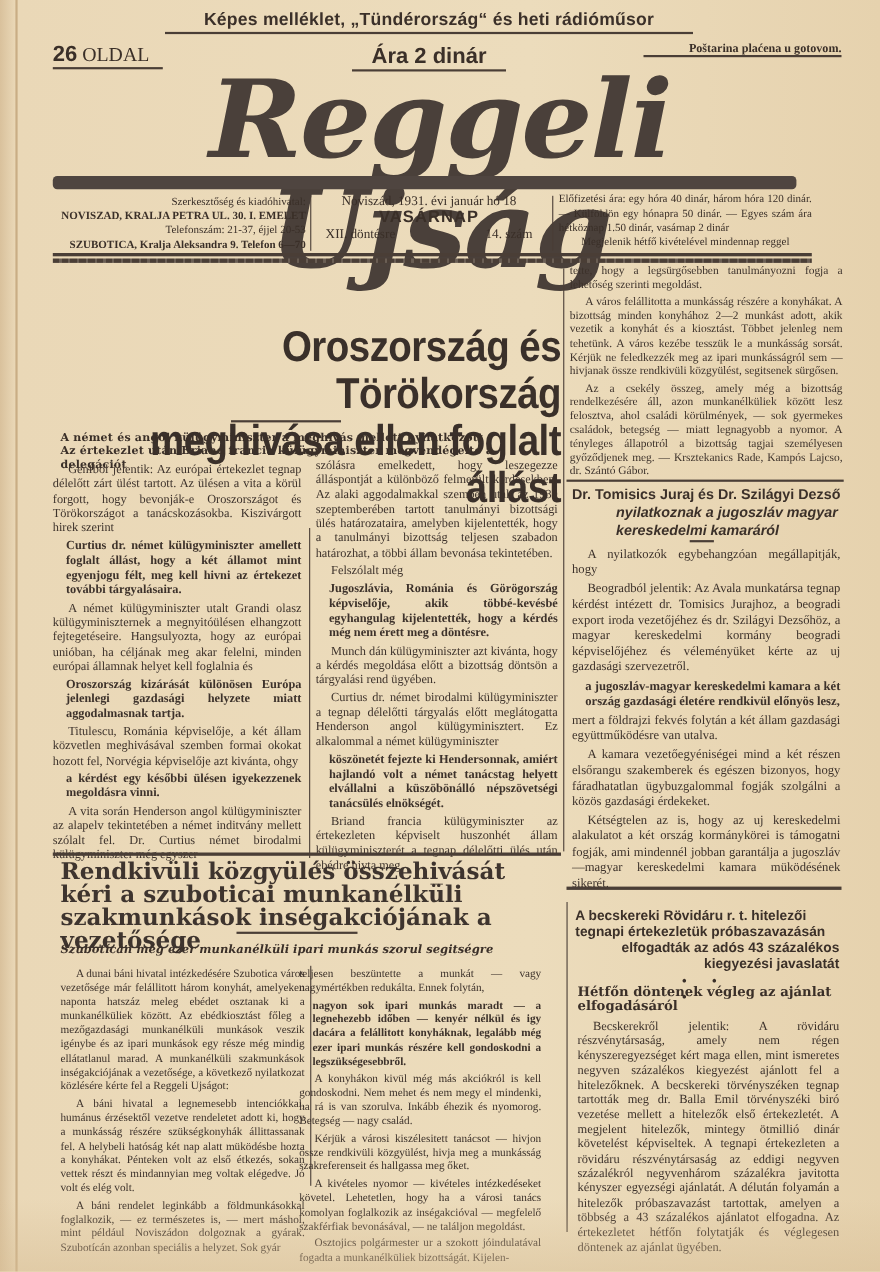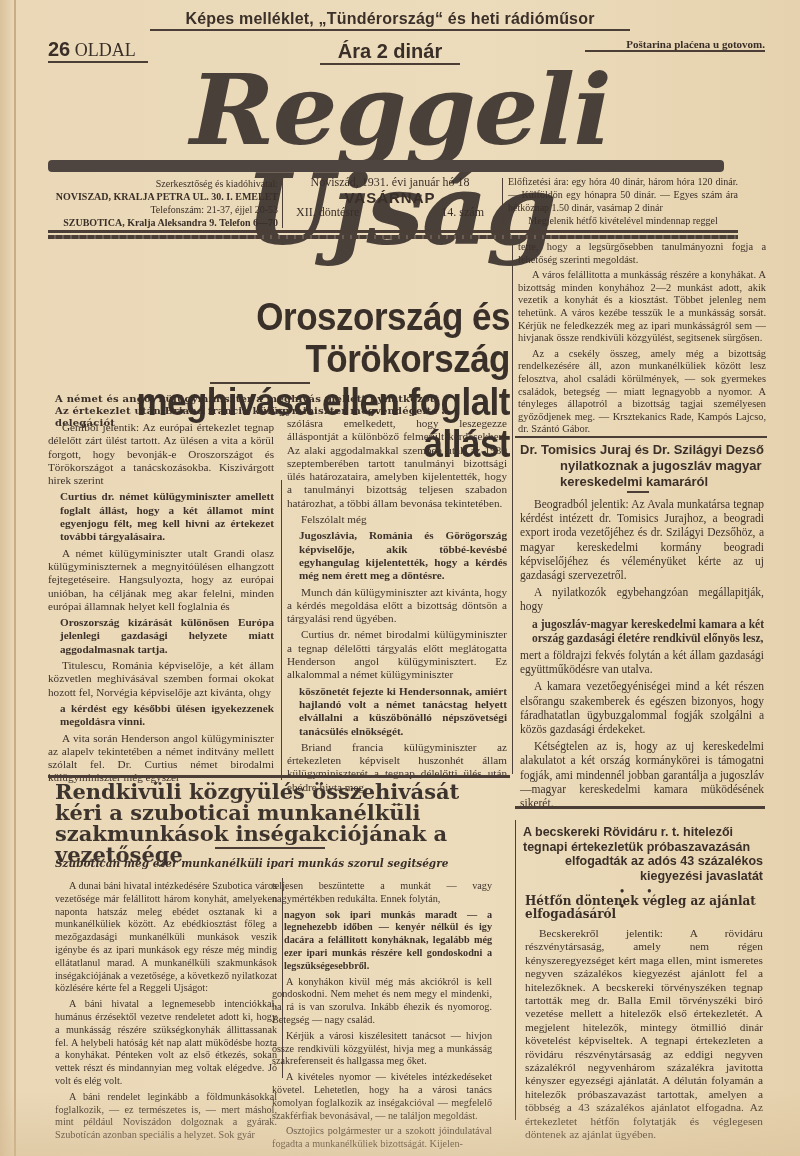--- a/index.html
+++ b/index.html
@@ -34,21 +34,21 @@
   .sub1{left:55px;top:393px;width:450px;font-family:"DejaVu Serif",serif;font-weight:bold;font-size:10px;line-height:12px;letter-spacing:.2px;}
   .vdiv1{left:512px;top:244px;width:1px;height:530px;background:#4a3e36;}
   .vrule-mid{left:281px;top:480px;width:1px;height:300px;background:#4a3e36;}
   .art1-rule{left:48px;top:775px;width:462px;height:3px;background:#4a3e36;}
   .h2{left:55px;top:781px;width:455px;font-family:"DejaVu Serif",serif;font-weight:bold;font-size:21px;line-height:21px;color:#3e342e;}
   .h2-rule{left:215px;top:847px;width:110px;height:2px;background:#4a3e36;}
   .sub2{left:55px;top:857px;width:450px;font-family:"DejaVu Serif",serif;font-weight:bold;font-size:10.5px;font-style:italic;}
   .vrule2{left:282px;top:878px;width:1px;height:200px;background:#4a3e36;}
   .side-rule1{left:515px;top:436px;width:252px;height:2px;background:#4a3e36;}
   .h3{left:520px;top:442px;width:245px;font-family:"Liberation Sans",sans-serif;font-weight:bold;font-size:13px;line-height:16px;color:#3b3029;}
-  .h3 .l2{padding-left:40px;display:block;}
+  .h3 .l2{padding-left:40px;display:block;font-style:italic;}
   .h3-rule{left:627px;top:491px;width:22px;height:2px;background:#4a3e36;}
   .side-rule2{left:515px;top:806px;width:250px;height:3px;background:#4a3e36;}
   .h4{left:523px;top:825px;width:240px;font-family:"Liberation Sans",sans-serif;font-weight:bold;font-size:12.5px;line-height:14.5px;color:#3b3029;}
   .h4 .ind{padding-left:20px;display:block;text-align:right;}
   .dots{left:620px;top:884px;width:60px;font-size:12px;letter-spacing:10px;font-weight:bold;}
   .sub4{left:525px;top:895px;width:235px;font-family:"DejaVu Serif",serif;font-weight:bold;font-size:12px;line-height:13px;}
   .vdiv3{left:515px;top:820px;width:1px;height:300px;background:#4a3e36;}
   .shadow{left:0;top:1090px;width:800px;height:66px;background:linear-gradient(180deg,rgba(233,214,180,0) 0,rgba(215,190,150,.5) 100%);}
 </style>
 </head>
@@ -127,22 +127,22 @@
     <p>Az a csekély összeg, amely még a bizottság rendelkezésére áll, azon munkanélküliek között lesz felosztva, ahol családi körülmények, — sok gyermekes családok, betegség — miatt legnagyobb a nyomor. A tényleges állapotról a bizottság tagjai személyesen győződjenek meg. — Krsztekanics Rade, Kampós Lajcso, dr. Szántó Gábor.</p>
   </div>
 
   <div class="abs side-rule1"></div>
   <div class="abs h3">
     <span>Dr. Tomisics Juraj és Dr. Szilágyi Dezső</span>
     <span class="l2">nyilatkoznak a jugoszláv magyar kereskedelmi kamaráról</span>
   </div>
   <div class="abs h3-rule"></div>
   <div class="col" style="left:520px;top:497px;width:244px;font-size:11.5px;line-height:14.2px;">
+    <p>A nyilatkozók egybehangzóan megállapitják, hogy</p>
     <p>Beogradból jelentik: Az Avala munkatársa tegnap kérdést intézett dr. Tomisics Jurajhoz, a beogradi export iroda vezetőjéhez és dr. Szilágyi Dezsőhöz, a magyar kereskedelmi kormány beogradi képviselőjéhez és véleményüket kérte az uj gazdasági szervezetről.</p>
-    <p>A nyilatkozók egybehangzóan megállapitják, hogy</p>
     <p class="bold">a jugoszláv-magyar kereskedelmi kamara a két ország gazdasági életére rendkivül előnyös lesz,</p>
     <p class="ni">mert a földrajzi fekvés folytán a két állam gazdasági együttműködésre van utalva.</p>
     <p>A kamara vezetőegyéniségei mind a két részen elsőrangu szakemberek és egészen bizonyos, hogy fáradhatatlan ügybuzgalommal fogják szolgálni a közös gazdasági érdekeket.</p>
     <p>Kétségtelen az is, hogy az uj kereskedelmi alakulatot a két ország kormánykörei is támogatni fogják, ami mindennél jobban garantálja a jugoszláv—magyar kereskedelmi kamara müködésének sikerét.</p>
   </div>
 
   <div class="abs art1-rule"></div>
   <div class="abs h2">Rendkivüli közgyülés összehivását kéri a szuboticai munkanélküli szakmunkások inségakciójának a vezetősége</div>
   <div class="abs h2-rule"></div>
   <div class="abs sub2">Szubotícán még ezer munkanélküli ipari munkás szorul segitségre</div>

